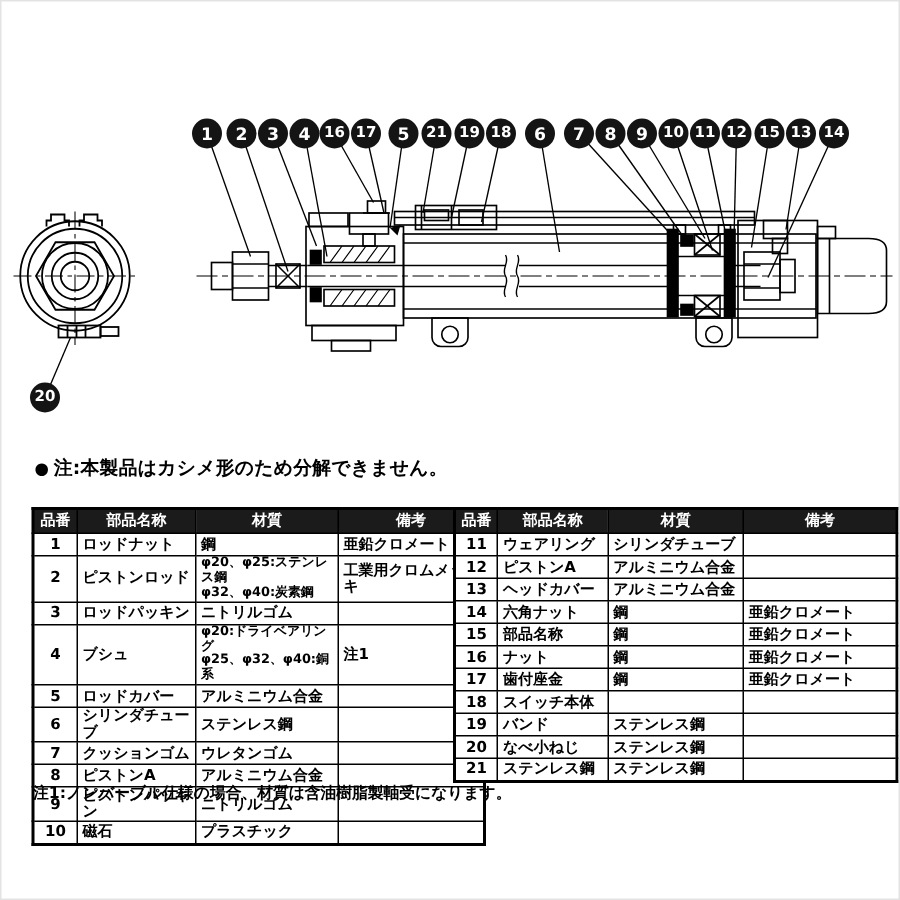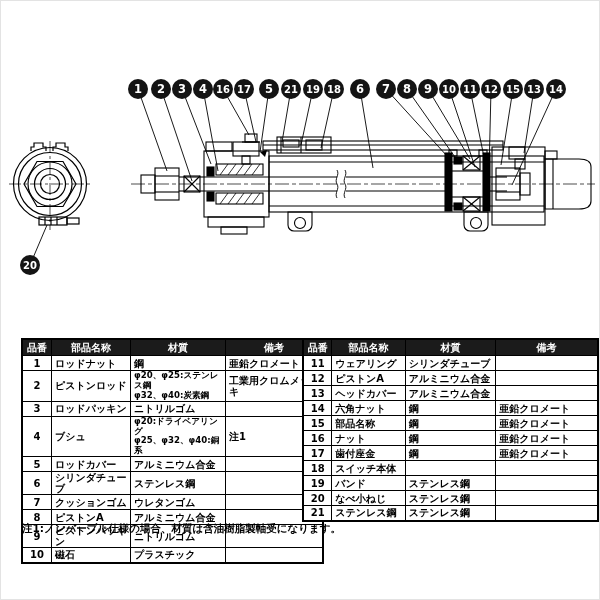--- a/index.html
+++ b/index.html
@@ -192,20 +192,23 @@
         <text x="533" y="88" fill="#fff" font-size="10" font-weight="bold" text-anchor="middle" dominant-baseline="central">13</text>
         <line x1="555" y1="88" x2="511" y2="184" stroke="#000" stroke-width="0.9"></line>
         <circle cx="555" cy="88" r="10" fill="#141414" stroke="none"></circle>
         <text x="555" y="88" fill="#fff" font-size="10" font-weight="bold" text-anchor="middle" dominant-baseline="central">14</text>
         <line x1="29" y1="264" x2="46" y2="224" stroke="#000" stroke-width="0.9"></line>
         <circle cx="29" cy="264" r="10" fill="#141414" stroke="none"></circle>
         <text x="29" y="264" fill="#fff" font-size="10" font-weight="bold" text-anchor="middle" dominant-baseline="central">20</text>
       </g>
   </svg>
 
+  <div class="note-top">
+    <span class="bullet">●</span><span>注:本製品はカシメ形のため分解できません。</span>
+  </div>
 
   <table id="tblL">
     <thead>
         <tr>
           <th class="c-no">品番</th>
           <th class="c-name">部品名称</th>
           <th class="c-mat">材質</th>
           <th class="c-rem">備考</th>
         </tr>
       </thead>

